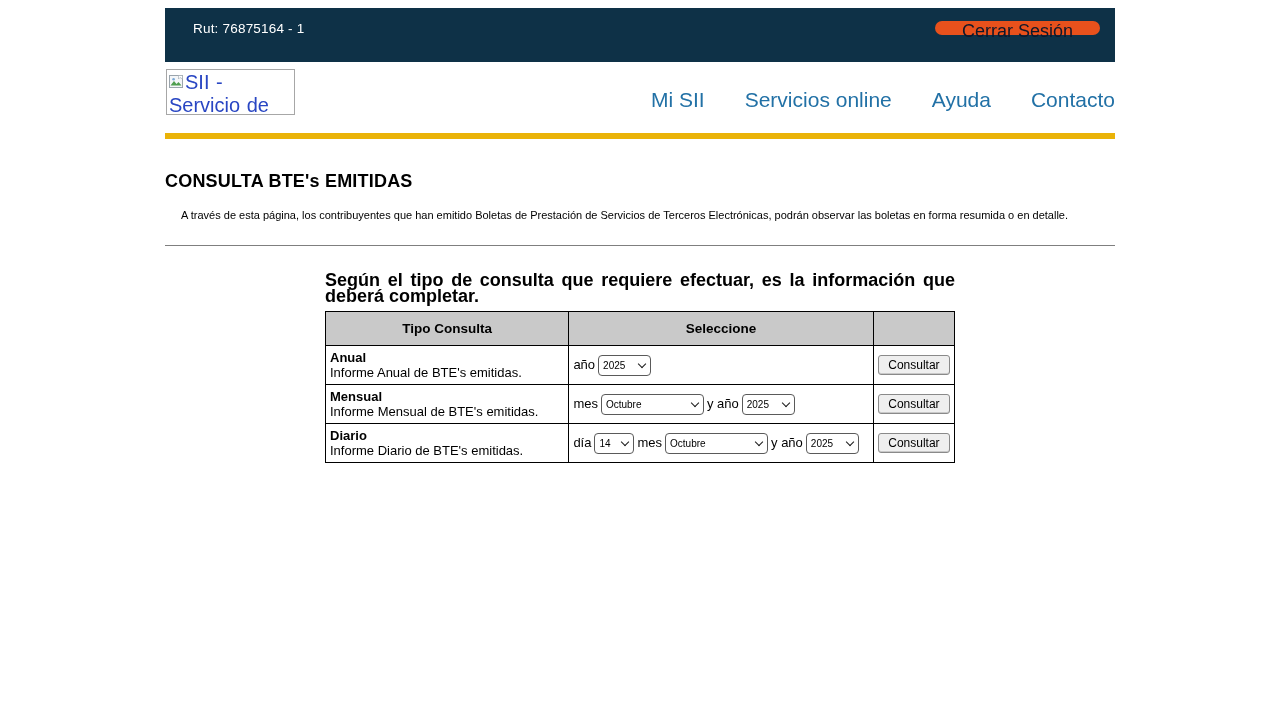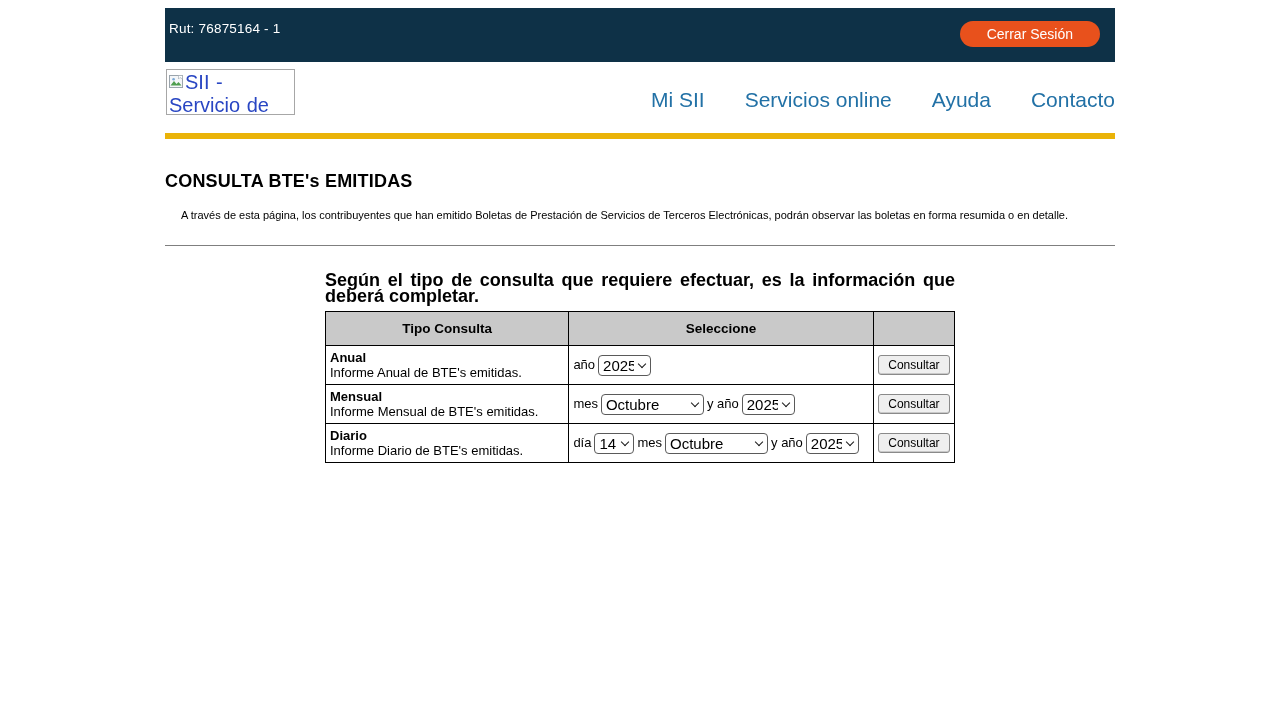--- a/index.html
+++ b/index.html
@@ -16,24 +16,24 @@
     font-family:"Liberation Sans","DejaVu Sans",sans-serif;
     color:#000;
   }
   .container{width:950px;margin:8px auto 0;position:relative;}
 
   
   .topbar{
     height:54px;background:var(--topbar-navy);
     display:flex;justify-content:space-between;align-items:flex-start;
   }
-  .rut{color:#ffffff;font-size:13.5px;margin:13px 0 0 4px;letter-spacing:.2px;}
+  .rut{color:#ffffff;font-size:13.5px;margin:13px 0 0 28px;letter-spacing:.2px;}
   .logout-btn{
-    background:var(--accent-orange);color:#ffffff;border:none;cursor:pointer;
-    border-radius:15px;height:26px;padding:0 27px;font-size:14px;
+    background:var(--accent-orange);color:#0f172a;border:none;cursor:pointer;
+    border-radius:15px;height:14px;padding:0 27px;font-size:18px;
     margin:13px 15px 0 0;font-family:inherit;
   }
 
   
   .brandrow{height:77px;position:relative;border-bottom:6px solid #eab308;}
   .logo-box{
     position:absolute;left:1px;top:7px;width:129px;height:46px;
     border:1px solid #a7a7a7;overflow:hidden;padding:1px 2px;cursor:pointer;
   }
   .logo-alt{
@@ -70,21 +70,21 @@
   .consultar-btn{
     font-size:12px;padding:2px 9px;background:#efefef;color:#000;
     border:1px solid #8a8a8a;border-radius:3px;cursor:pointer;
     font-family:inherit;box-shadow:inset 0 -1px 0 #c9c9c9;
   }
 
   .sel{position:relative;display:inline-block;margin:0 3px;vertical-align:middle;}
   .sel select{
     appearance:none;-webkit-appearance:none;-moz-appearance:none;
     border:1px solid #5a5a5a;border-radius:4px;background:#fff;color:#000;
-    font-size:15px;height:21px;padding:0 16px 0 4px;font-family:inherit;cursor:pointer;
+    font-size:10px;height:21px;padding:0 16px 0 4px;font-family:inherit;cursor:pointer;
   }
   .sel .chev{
     position:absolute;right:6px;top:6px;width:6px;height:6px;
     border-right:1.8px solid #1a1a1a;border-bottom:1.8px solid #1a1a1a;
     transform:rotate(45deg);pointer-events:none;
   }
   .sel select.w-day{width:40px;}
   .sel select.w-month{width:103px;}
   .sel select.w-year{width:53px;}
   .field-label{font-size:13px;}

